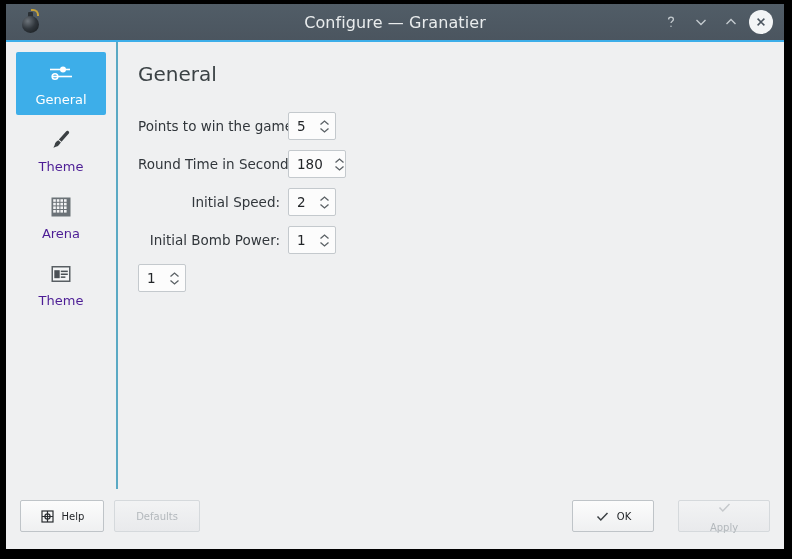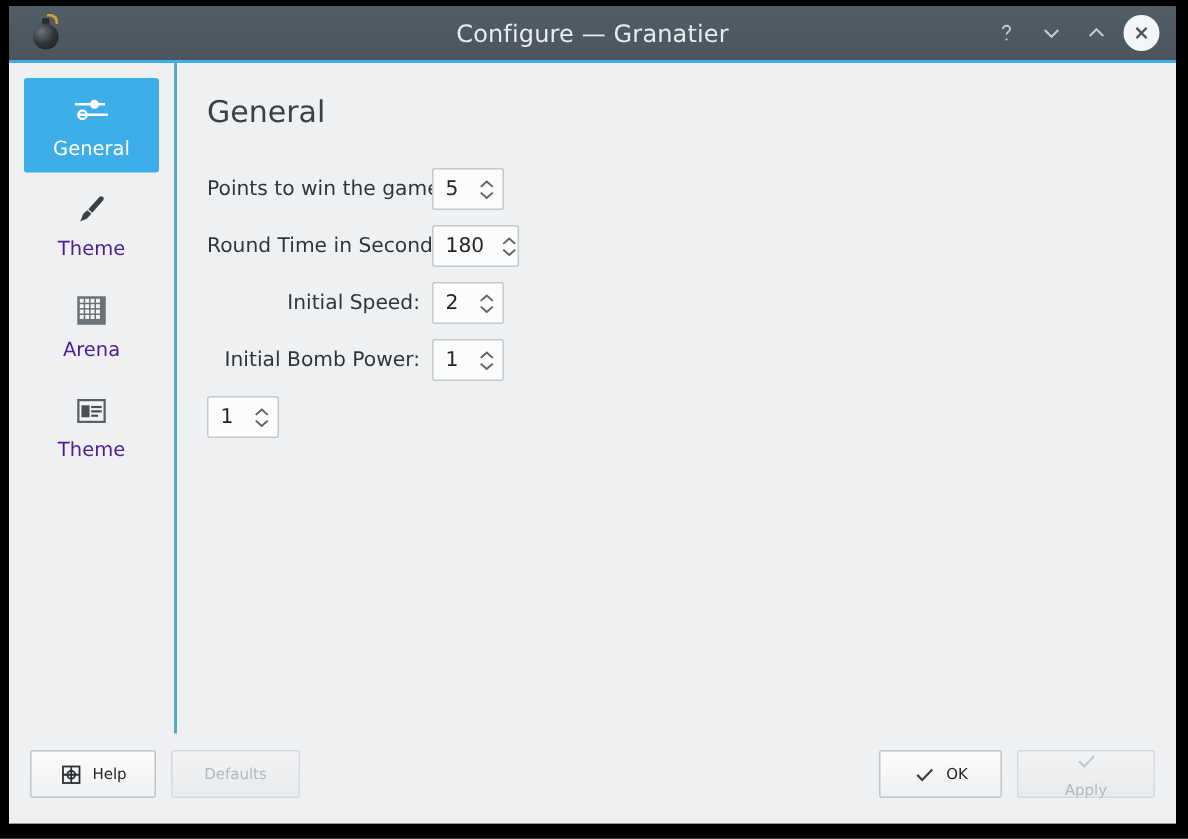--- a/index.html
+++ b/index.html
@@ -254,21 +254,21 @@
   }
   .btn.disabled {
     color: #b3b8bc;
     border-color: #d5d9dc;
     background: linear-gradient(to bottom, #f2f3f4 0%, #e9eaec 100%);
     cursor: default;
   }
   .btn.disabled svg { opacity: 0.42; }
   .btn-icon { display: flex; align-items: center; }
   #footer-left { display: flex; gap: 10px; }
-  #footer-right { display: flex; gap: 10px; margin-left: auto; justify-content: space-between; }
+  #footer-right { display: flex; gap: 24px; margin-left: auto; justify-content: space-between; }
   #btn-ok { min-width: 82px; }
   #btn-apply { min-width: 92px; flex-direction: column; }
   #btn-cancel { min-width: 92px; }
   #btn-help { min-width: 84px; }
   #btn-defaults { min-width: 86px; }
 </style>
 </head>
 <body>
 
 <div id="window">

